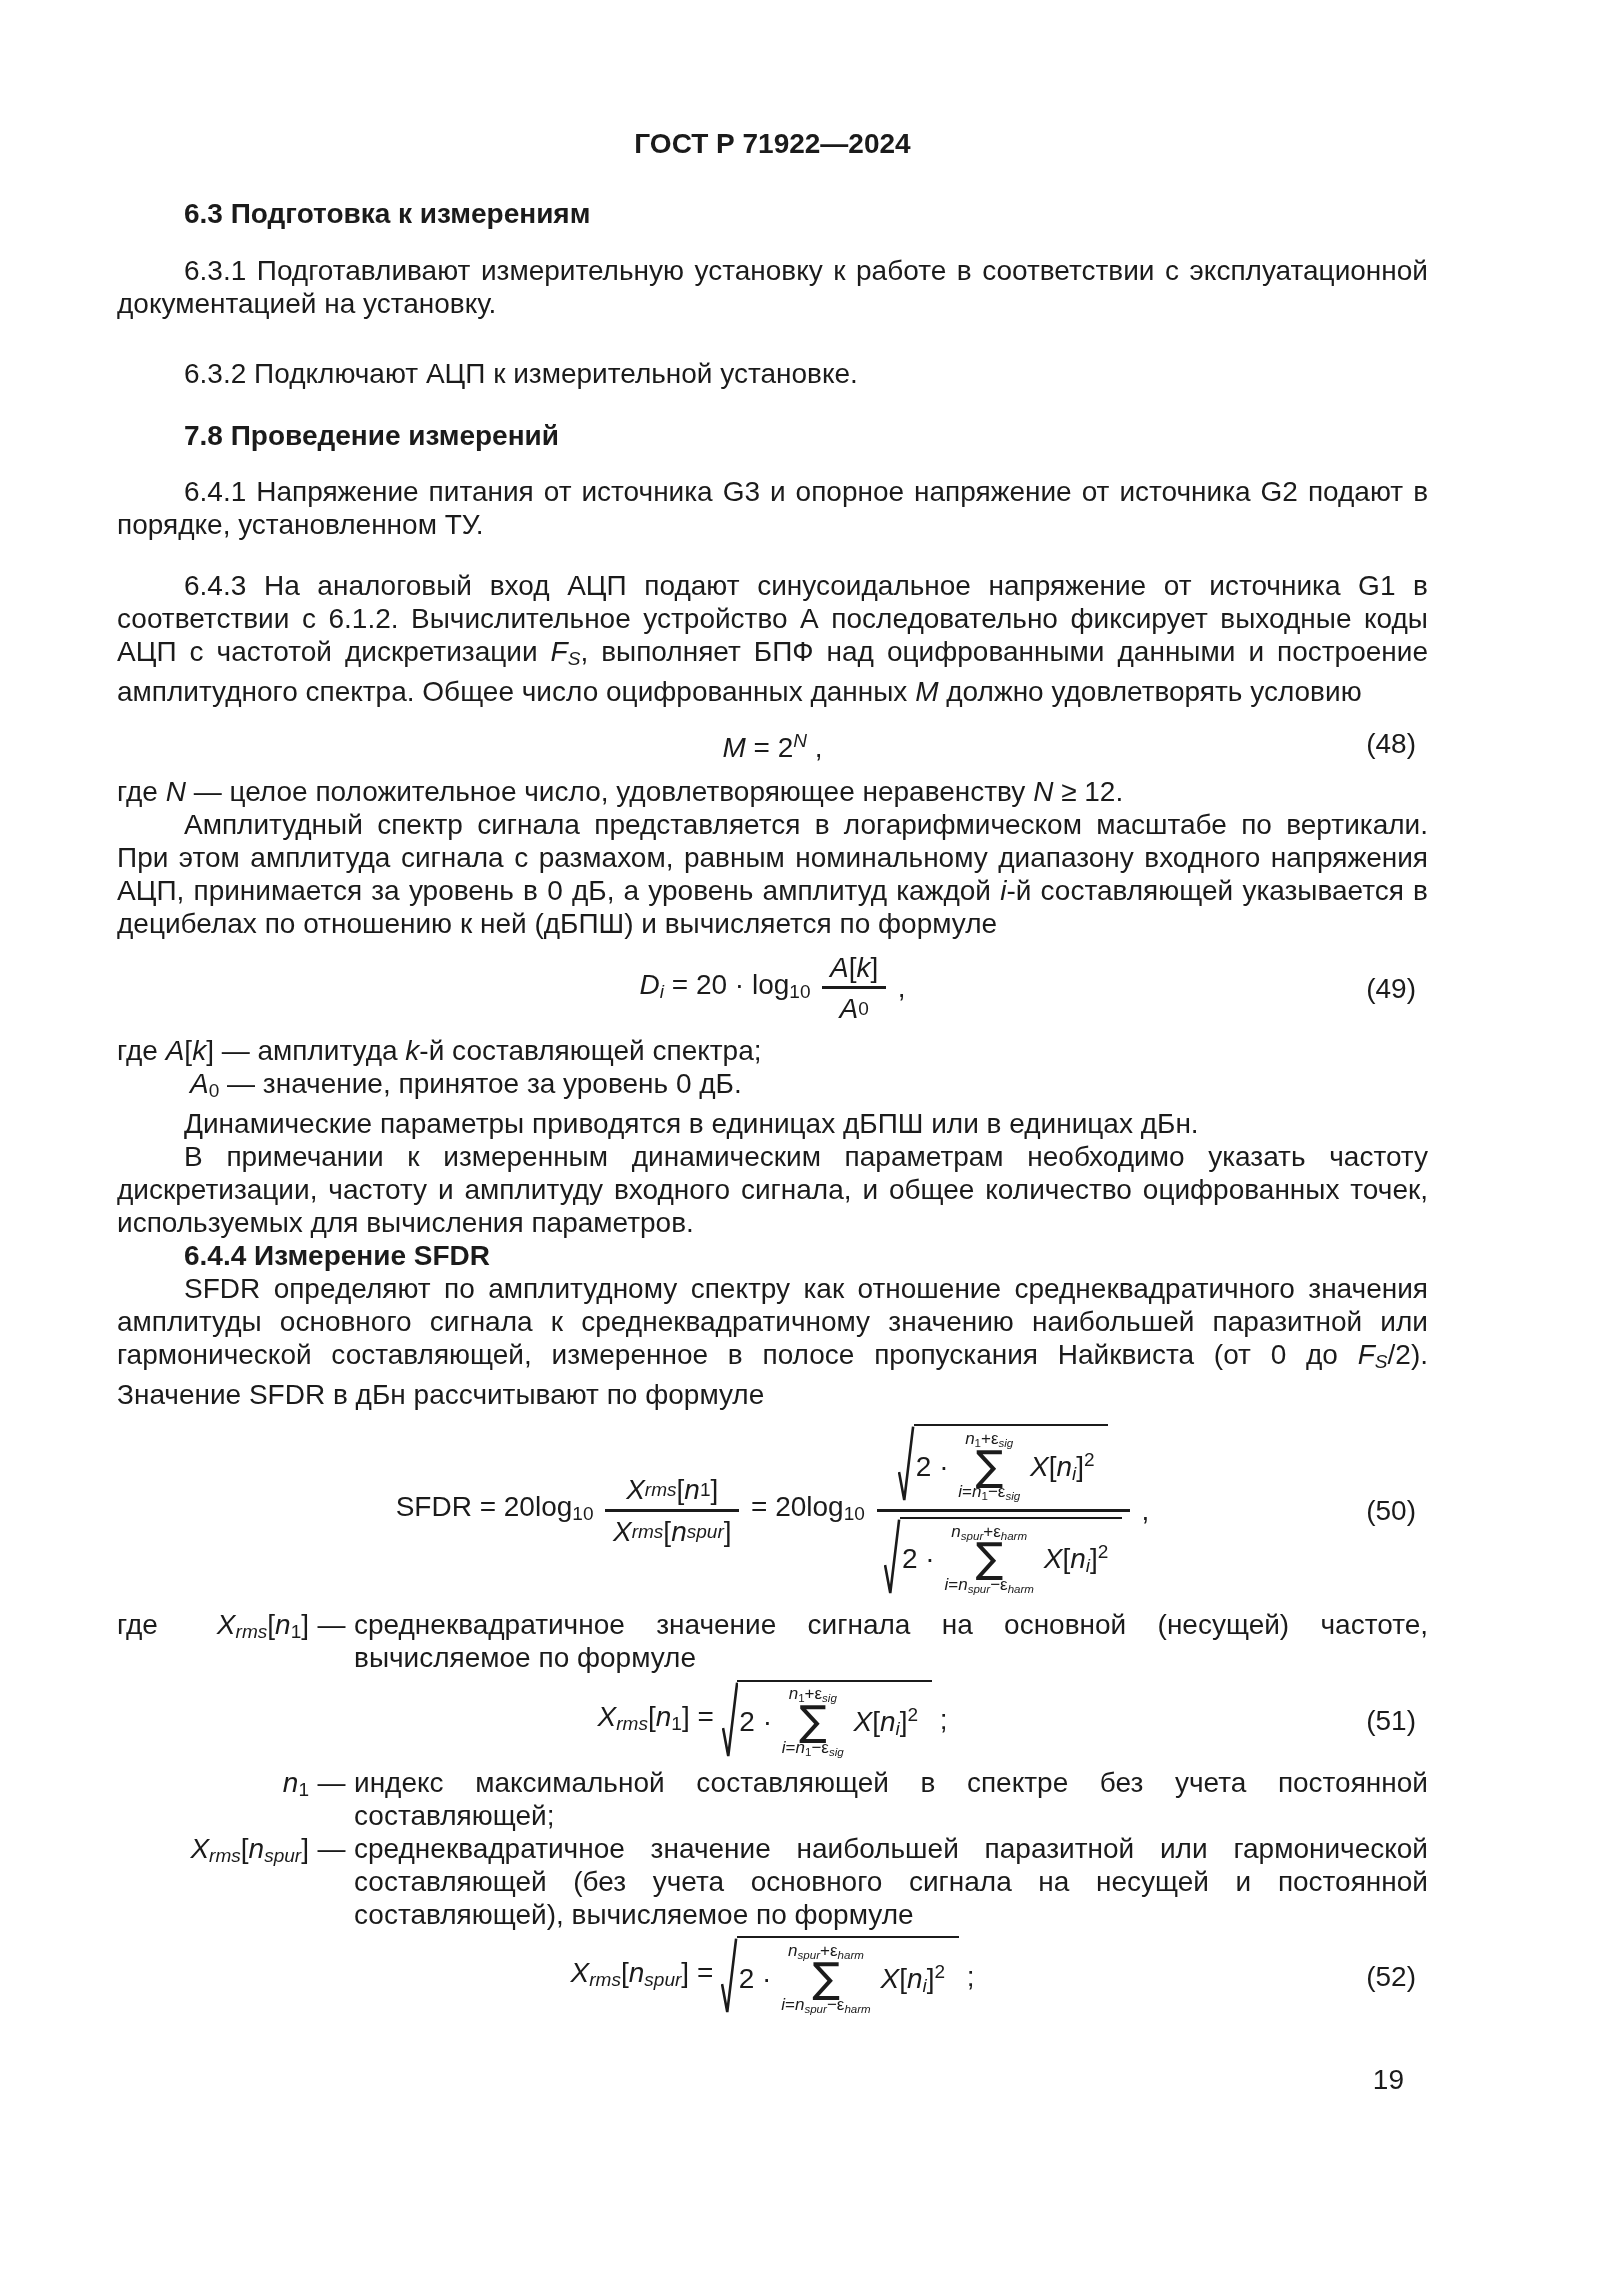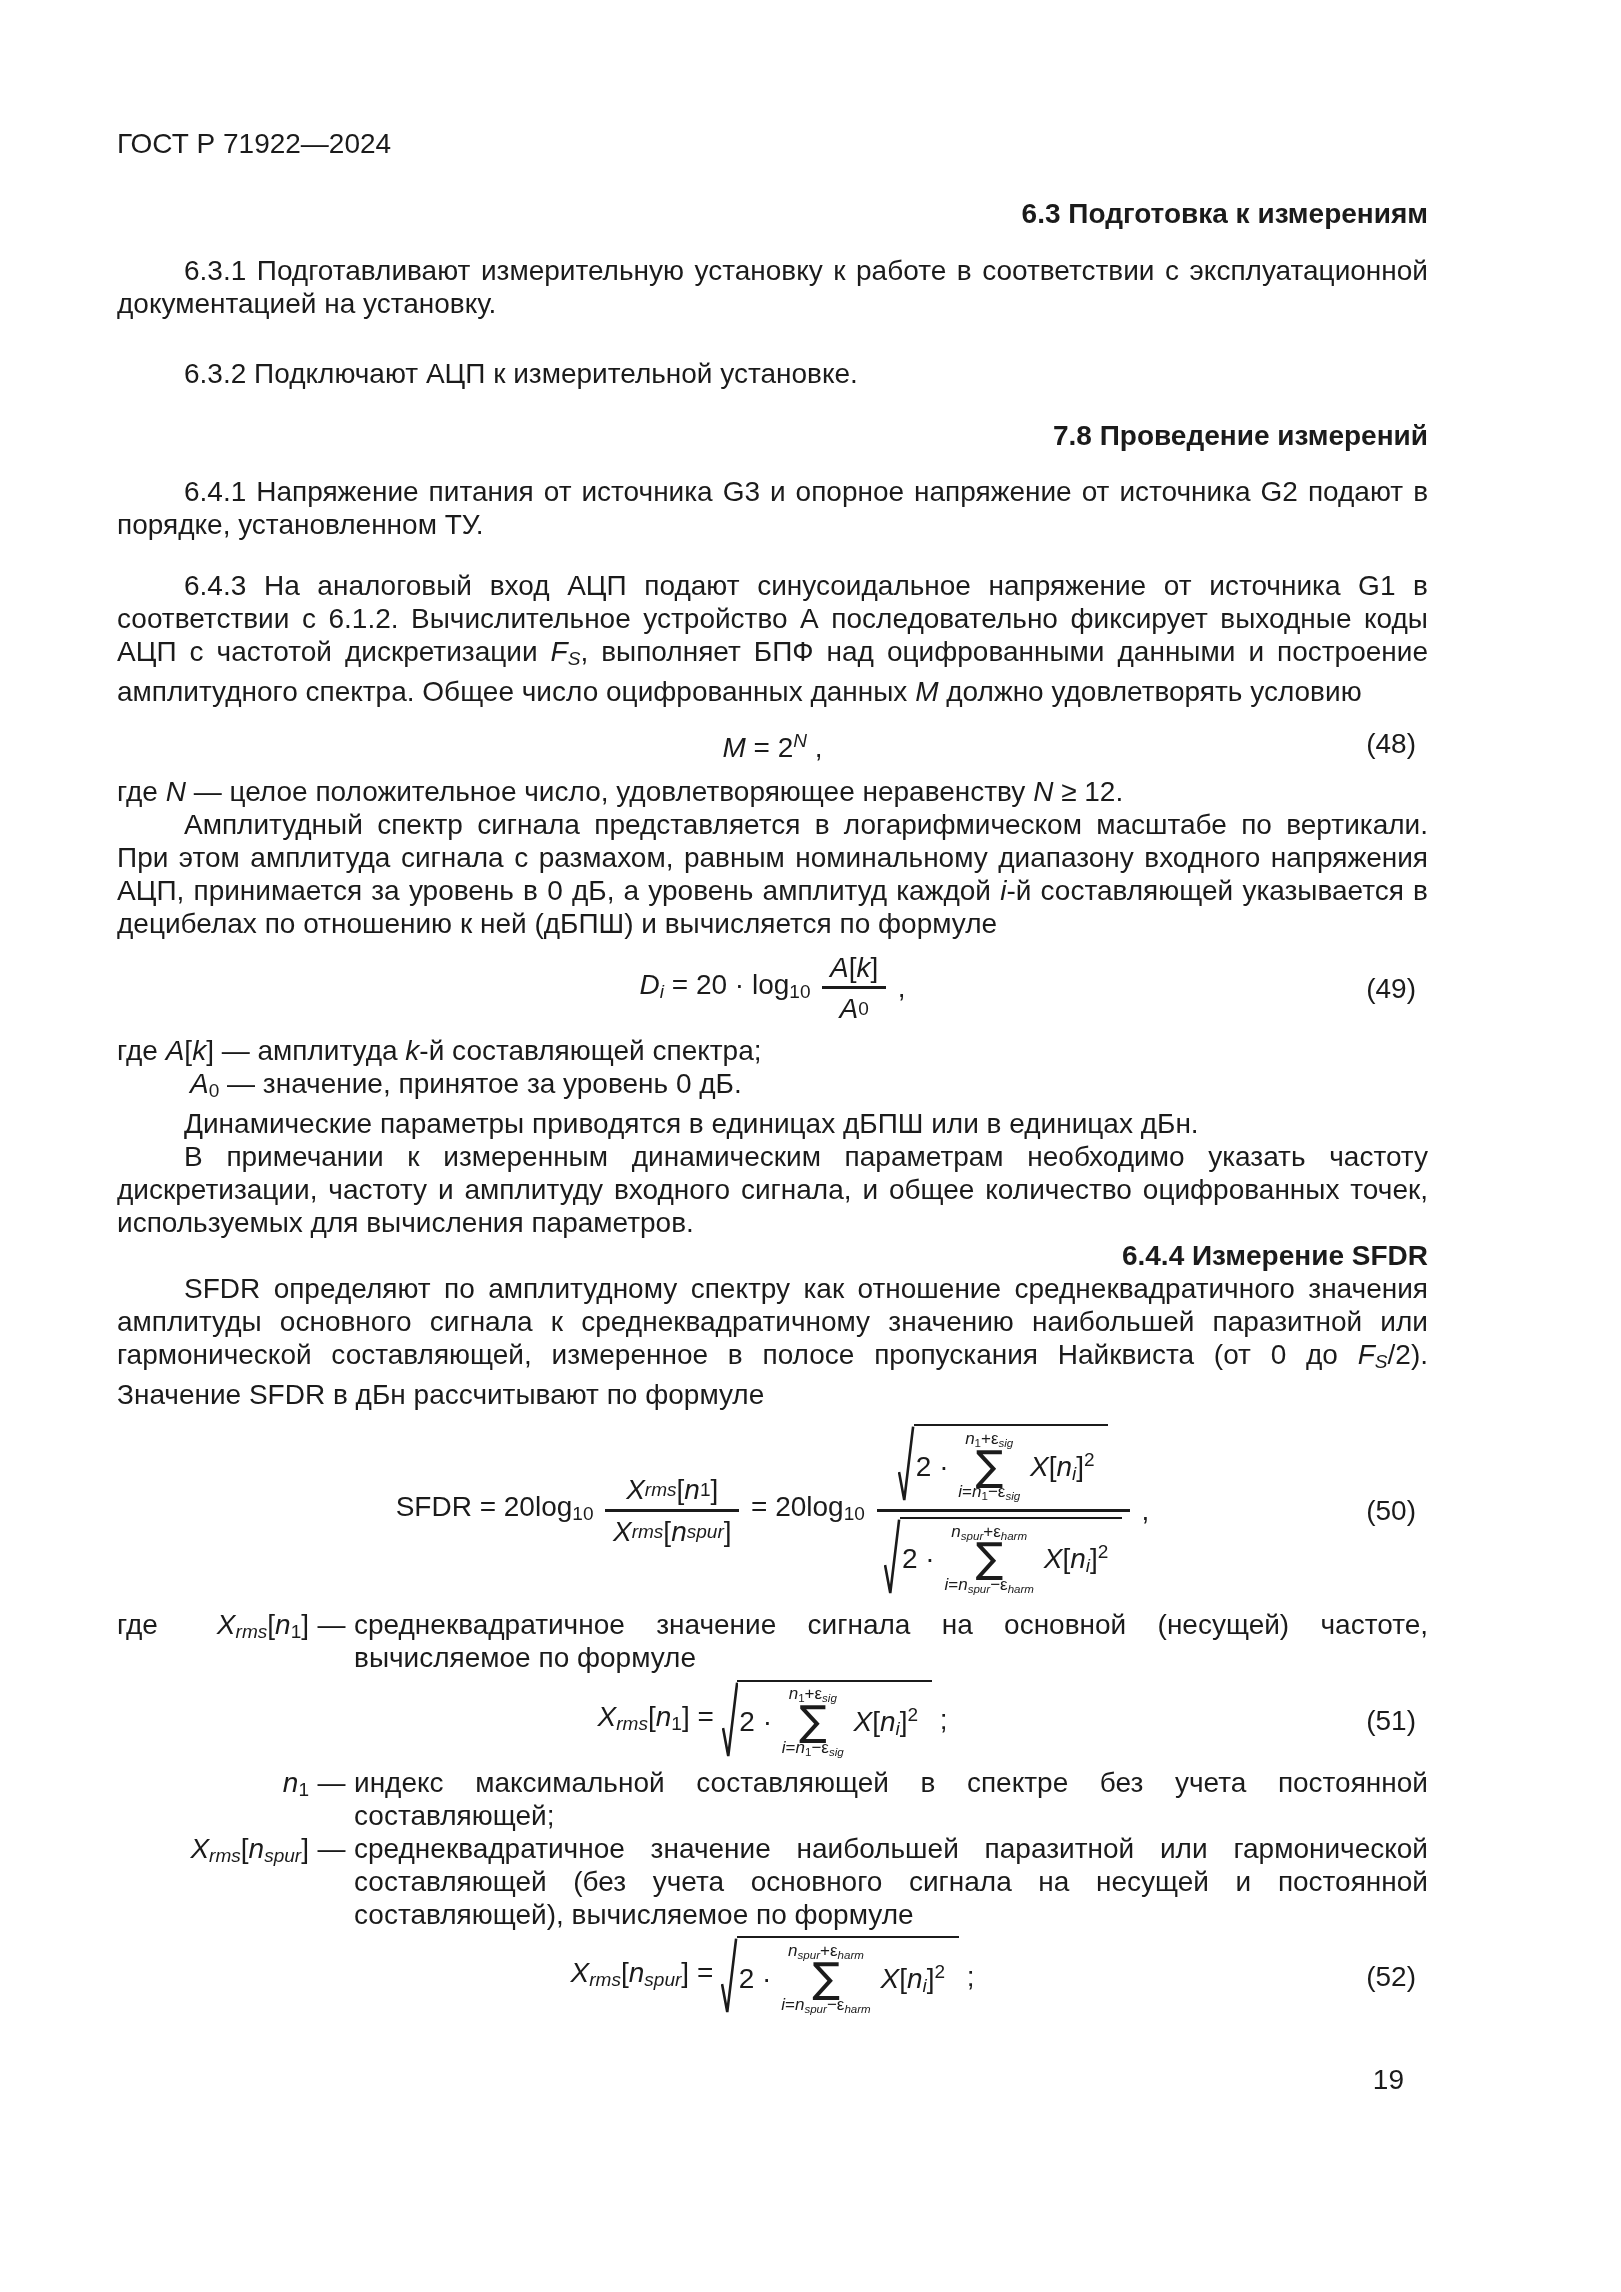--- a/index.html
+++ b/index.html
@@ -8,22 +8,22 @@
     width:1621px;height:2293px;
     box-sizing:border-box;
     padding:127px 193px 0 117px;
     background:#ffffff;
     color:#1b1b1b;
     font-family:"Liberation Sans","DejaVu Sans",sans-serif;
     font-size:28px;
     line-height:33px;
     overflow:hidden;
   }
-  .doc-header{ text-align:left; font-weight:normal; }
-  .sec-heading{ font-weight:bold; text-indent:67px;text-align:right; }
+  .doc-header{ text-align:center; font-weight:bold; }
+  .sec-heading{ font-weight:bold; text-indent:67px; }
   .h63{ margin-top:37px; }
   .h64{ margin-top:29px; }
   .h644{ margin-top:0; }
   .para{ text-align:justify; text-indent:67px;margin-top:37px; }
   .para.noindent{ text-indent:0; }
   .mt24{ margin-top:23.5px; }
   .pad-left{ padding-left:73px; text-indent:0; }
 
   
   .seg-i{ font-style:italic; }

